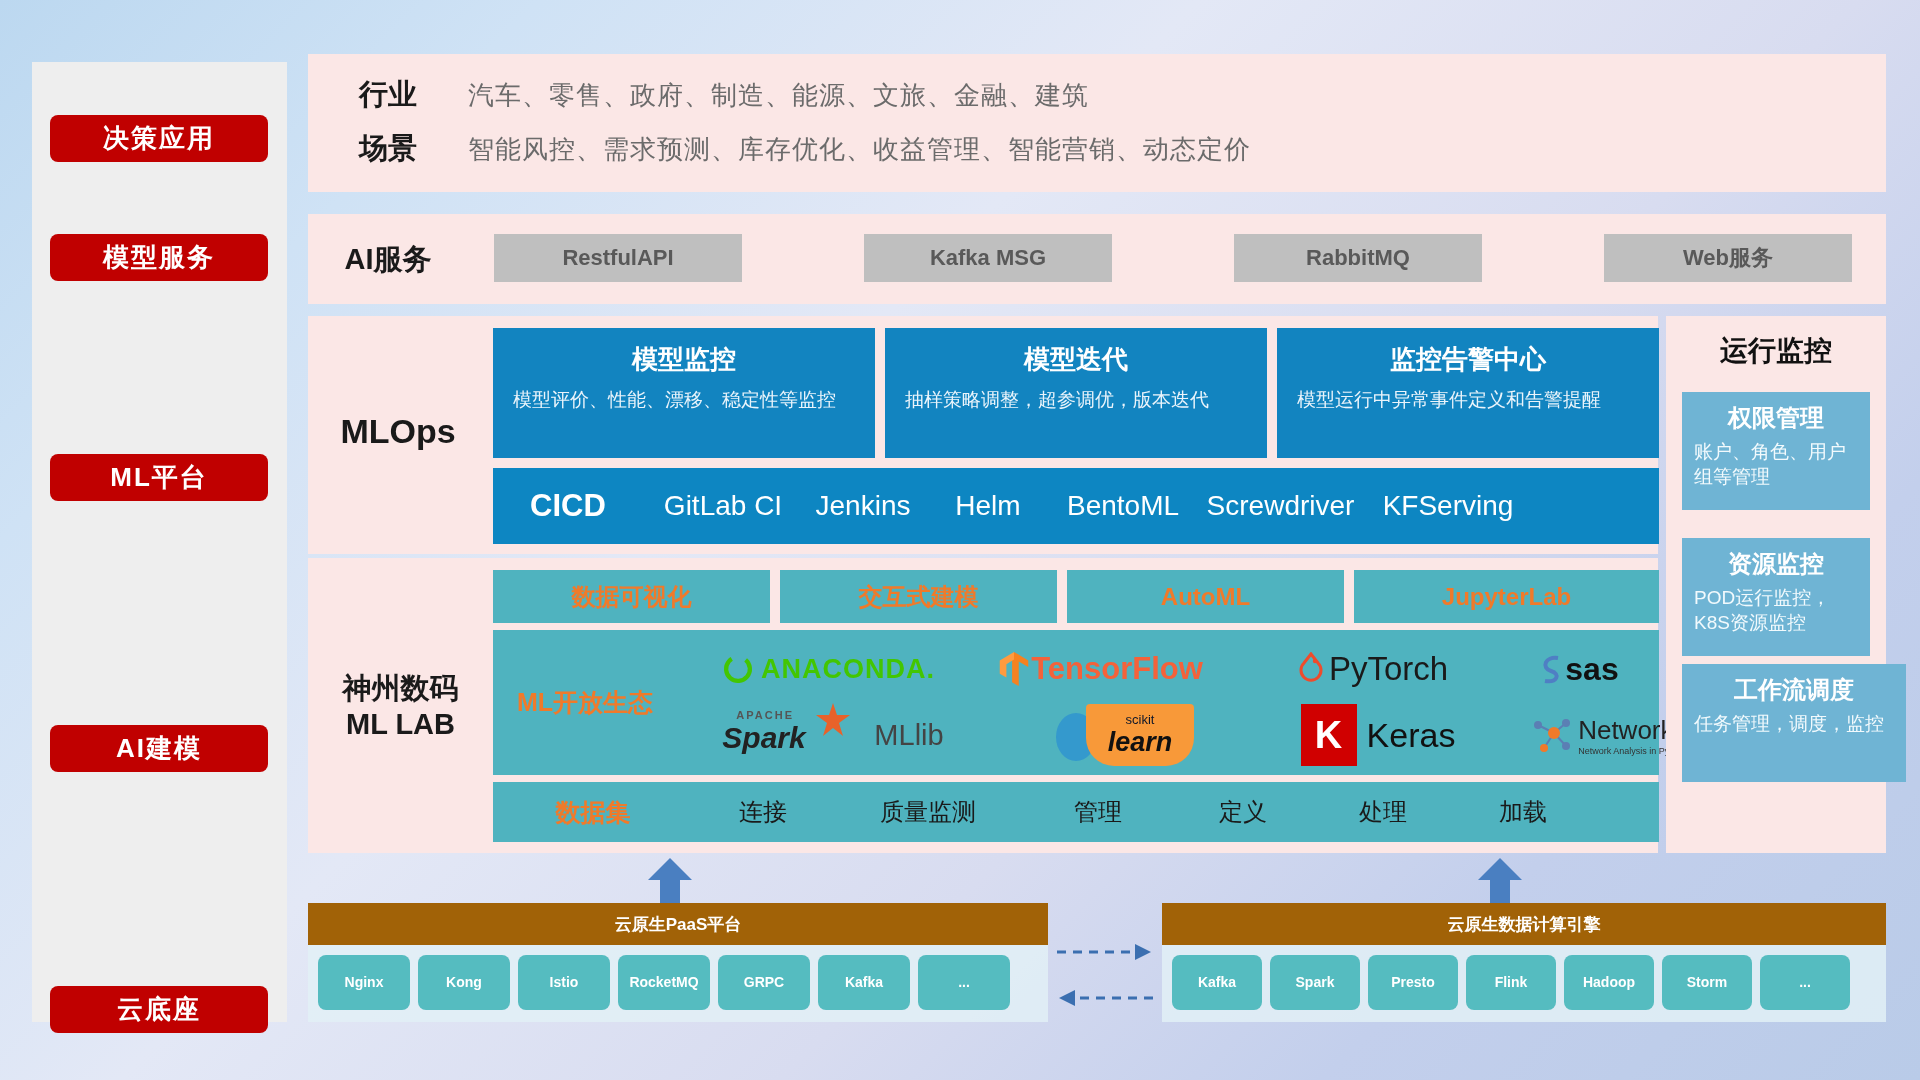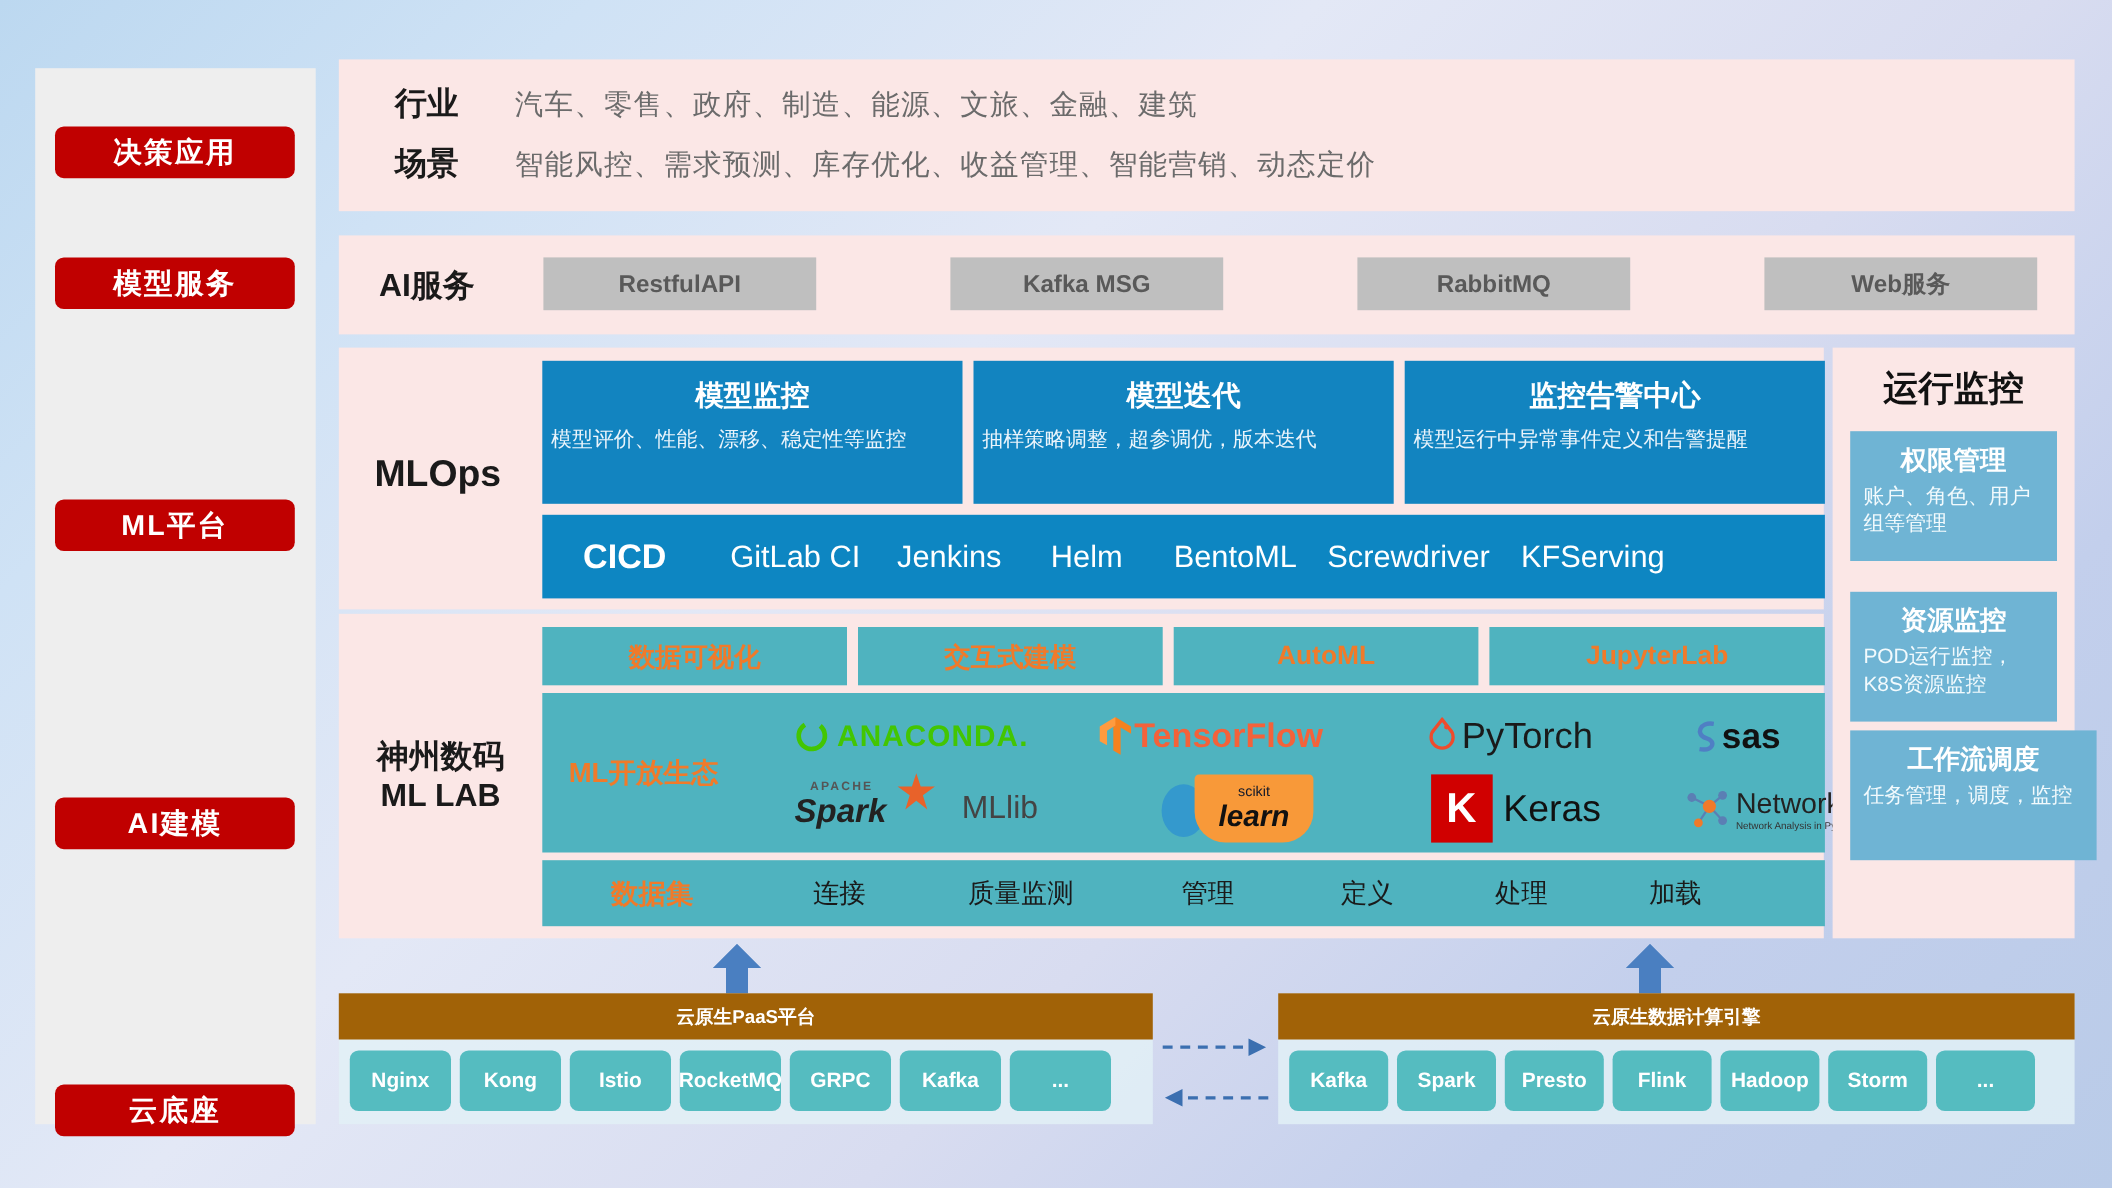--- a/index.html
+++ b/index.html
@@ -40,21 +40,21 @@
 
   
   .svc-chip {
     background: #bfbfbf; color: #595959; font-size: 22px; font-weight: bold;
     display: flex; align-items: center; justify-content: center;
     height: 48px;
   }
 
   
   .mlops-card {
-    background: #1284c0; color: #fff; padding: 14px 8px 10px;
+    background: #1284c0; color: #fff; padding: 14px 20px 10px;
   }
   .mlops-card h4 { font-size: 26px; text-align: center; font-weight: bold; margin-bottom: 10px; }
   .mlops-card p { font-size: 19px; line-height: 1.35; color: #eaf4fb; }
 
   .cicd-bar {
     background: #0d86c2; color: #fff; display: flex; align-items: center;
     overflow: hidden;
   }
   .cicd-title { font-size: 31px; font-weight: bold; width: 150px; text-align: center; flex: none; }
   .cicd-item { font-size: 28px; text-align: center; line-height: 1.05; }
@@ -75,21 +75,21 @@
   .mon-card p { font-size: 19px; line-height: 1.3; color: #f2fafd; }
 
   
   .cloud-box { background: rgba(226,240,246,0.85); }
   .cloud-head {
     background: #a16207; color: #fff; font-size: 17px; font-weight: bold;
     display: flex; align-items: center; justify-content: center; height: 42px;
   }
   .cloud-chip {
     background: #55bcc0; color: #fff; border-radius: 8px;
-    font-size: 19px; font-weight: bold;
+    font-size: 14px; font-weight: bold;
     display: flex; align-items: center; justify-content: center;
     text-align: center; line-height: 1.05; padding: 2px;
   }
 
   .logo-cell { display: flex; align-items: center; justify-content: center; }
 </style>
 </head>
 <body>
 
 <div id="canvas">
@@ -244,21 +244,21 @@
       <div class="ds-item" style="width:140px; text-align:center;">连接</div>
       <div class="ds-item" style="width:190px; text-align:center;">质量监测</div>
       <div class="ds-item" style="width:150px; text-align:center;">管理</div>
       <div class="ds-item" style="width:140px; text-align:center;">定义</div>
       <div class="ds-item" style="width:140px; text-align:center;">处理</div>
       <div class="ds-item" style="width:140px; text-align:center;">加载</div>
     </div>
   </div>
 
   <div class="band" style="left:1666px; top:316px; width:220px; height:537px;">
-    <div style="text-align:center; font-size:32px; font-weight:bold; color:#111; margin-top:16px;">运行监控</div>
+    <div style="text-align:center; font-size:28px; font-weight:bold; color:#111; margin-top:16px;">运行监控</div>
 
     <div class="mon-card" style="position:absolute; left:16px; top:76px; width:188px; height:118px;">
       <h5>权限管理</h5>
       <p>账户、角色、用户组等管理</p>
     </div>
     <div class="mon-card" style="position:absolute; left:16px; top:222px; width:188px; height:118px;">
       <h5>资源监控</h5>
       <p>POD运行监控，K8S资源监控</p>
     </div>
     <div class="mon-card" style="position:absolute; left:16px; top:348px; width:224px; height:118px;">

